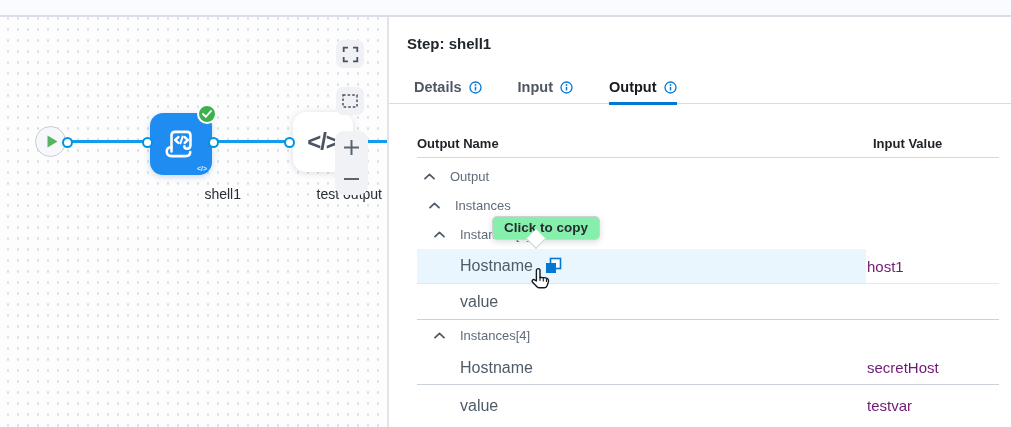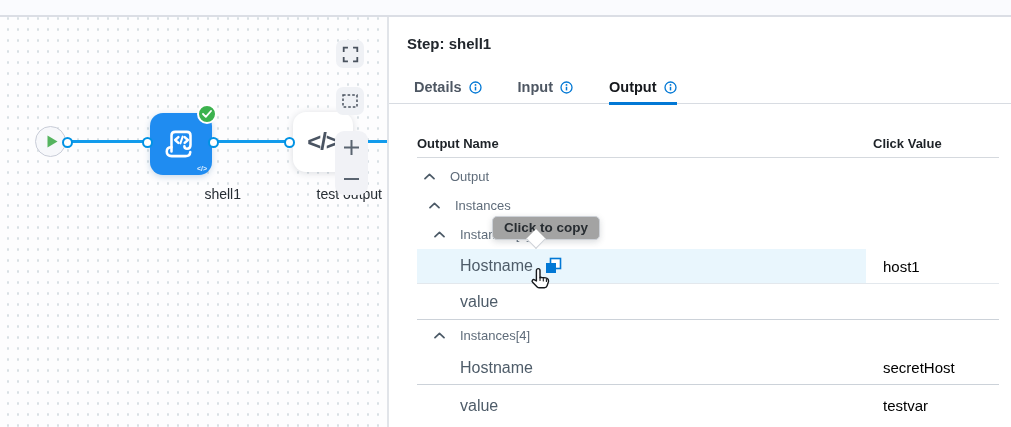--- a/index.html
+++ b/index.html
@@ -57,28 +57,28 @@
   .col-name{width:449px;box-sizing:border-box}
   .col-val{flex:1;padding-left:7px}
   .tbody{padding-top:4px}
   .row{display:flex;align-items:center}
   .grow{font-size:13px;color:#5f6c7a}
   .chev{display:inline-flex;width:11px;cursor:pointer}
   .lv0 .chev{margin-left:7px}.lv1 .chev{margin-left:12px}.lv2 .chev{margin-left:17px}
   .glabel{margin-left:15px}
   .leaf .ncell{width:449px;align-self:stretch;display:flex;align-items:center;
     padding-left:43px;box-sizing:border-box;font-size:16px;color:#4e5c69}
-  .leaf .vcell{flex:1;padding-left:17px;font-size:15px;color:#000000}
+  .leaf .vcell{flex:1;padding-left:1px;font-size:15px;color:#701a75}
   .hl .ncell{background:#e9f6fd}
   .bl{border-bottom:1px solid #e3e8ed}
   .bm{border-bottom:1px solid #ccd2d9}
   .copy-ic{margin-left:12px;margin-top:2px;cursor:pointer}
 
   
-  .tooltip{position:absolute;left:492px;top:216px;z-index:60;background:#a3a3a3;
+  .tooltip{position:absolute;left:492px;top:216px;z-index:60;background:#86efac;
     border:1px solid #cdd1d7;border-radius:5px;padding:3px 11px 4px;
     font-size:13.5px;font-weight:600;color:#272c31;box-shadow:0 2px 6px rgba(50,60,70,.18);
     white-space:nowrap}
   .tooltip .arrow{position:absolute;left:36px;bottom:-7px;width:13px;height:13px;background:#fff;
     border-right:1px solid #cdd1d7;border-bottom:1px solid #cdd1d7;transform:rotate(45deg)}
   .cursor{position:absolute;left:529px;top:267px;z-index:70;pointer-events:none}
 </style>
 </head>
 <body>
 
@@ -171,21 +171,21 @@
         <circle cx="6.5" cy="6.5" r="5.5" fill="none" stroke="#0278d5" stroke-width="1.3"></circle>
         <circle cx="6.5" cy="3.9" r="0.95" fill="#0278d5"></circle>
         <line x1="6.5" y1="5.8" x2="6.5" y2="9.4" stroke="#0278d5" stroke-width="1.5"></line>
       </svg>
     </div>
   </div>
 
   <div class="table">
     <div class="thead">
       <div class="col-name">Output Name</div>
-      <div class="col-val">Click Value</div>
+      <div class="col-val">Input Value</div>
     </div>
     <div class="tbody">
 
       <div class="row grow lv0" style="height:29px">
         <span class="chev">
           <svg width="11" height="7" viewBox="0 0 11 7">
               <polyline points="1,5.7 5.5,1.3 10,5.7" fill="none" stroke="#4c5a67" stroke-width="1.7" stroke-linecap="round" stroke-linejoin="round"></polyline>
             </svg>
         </span>
         <span class="glabel">Output</span>

